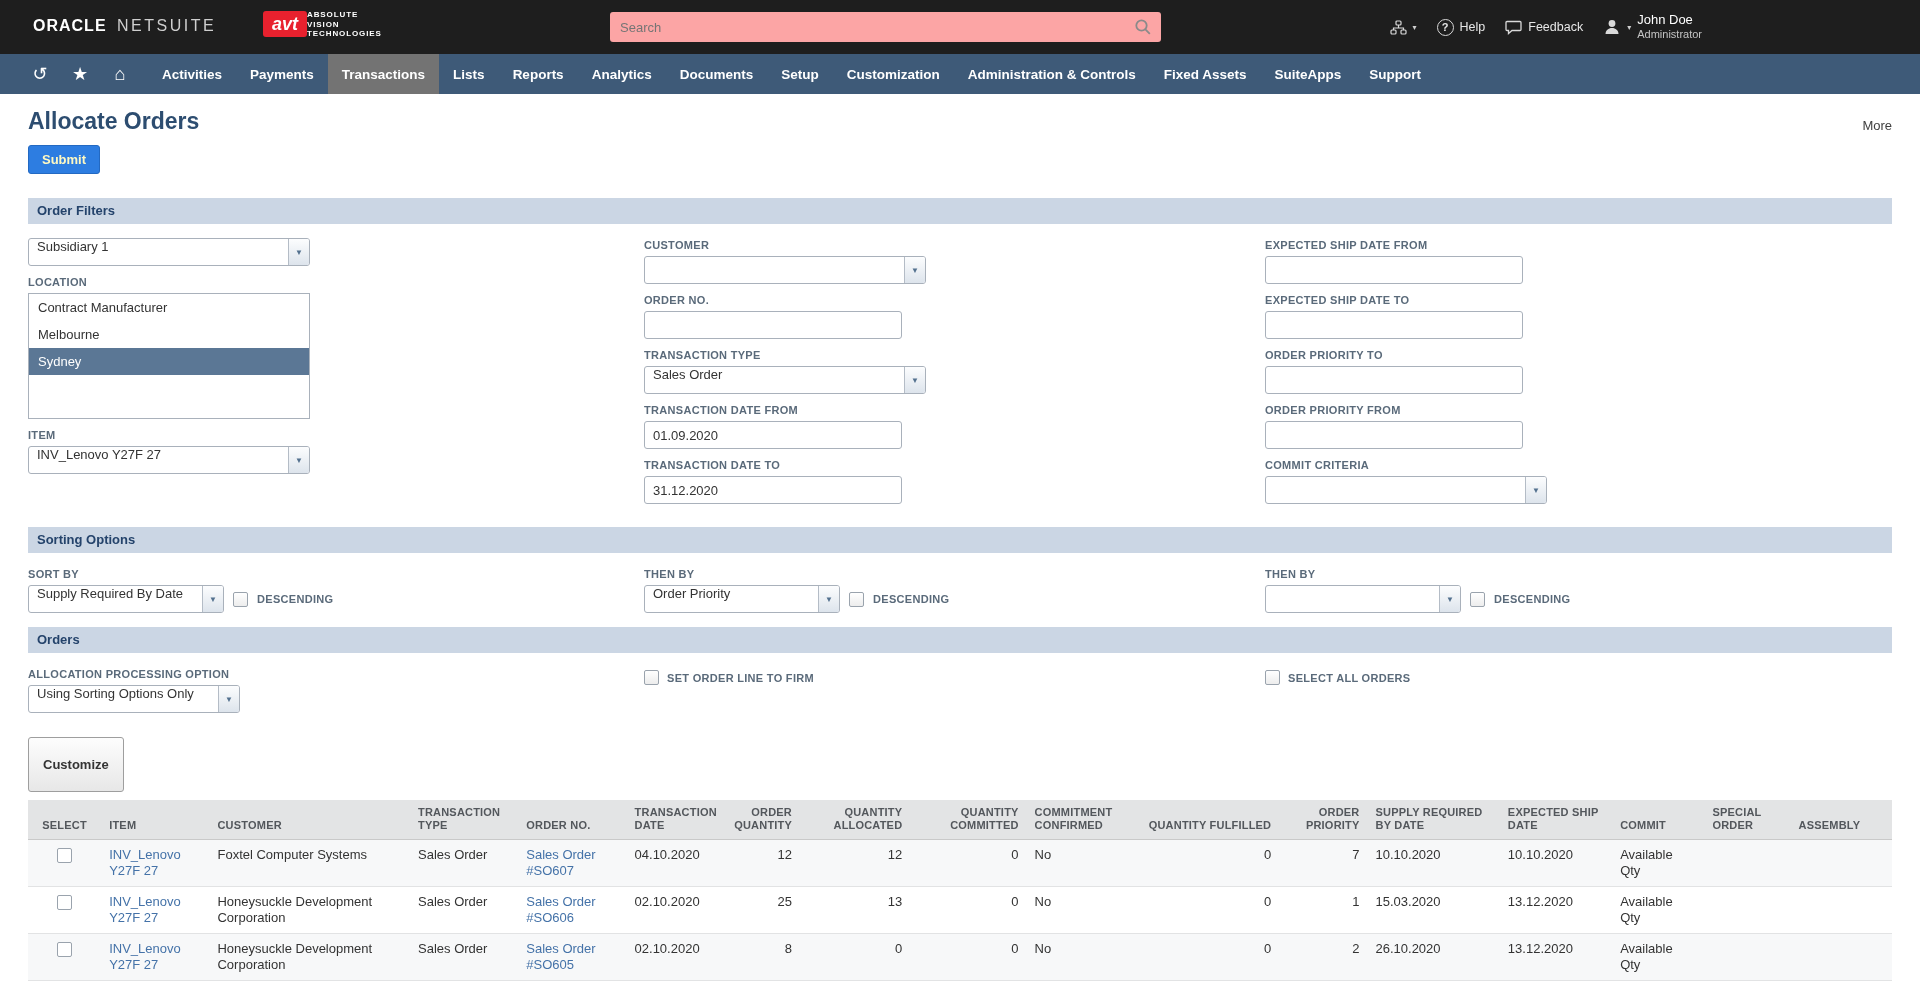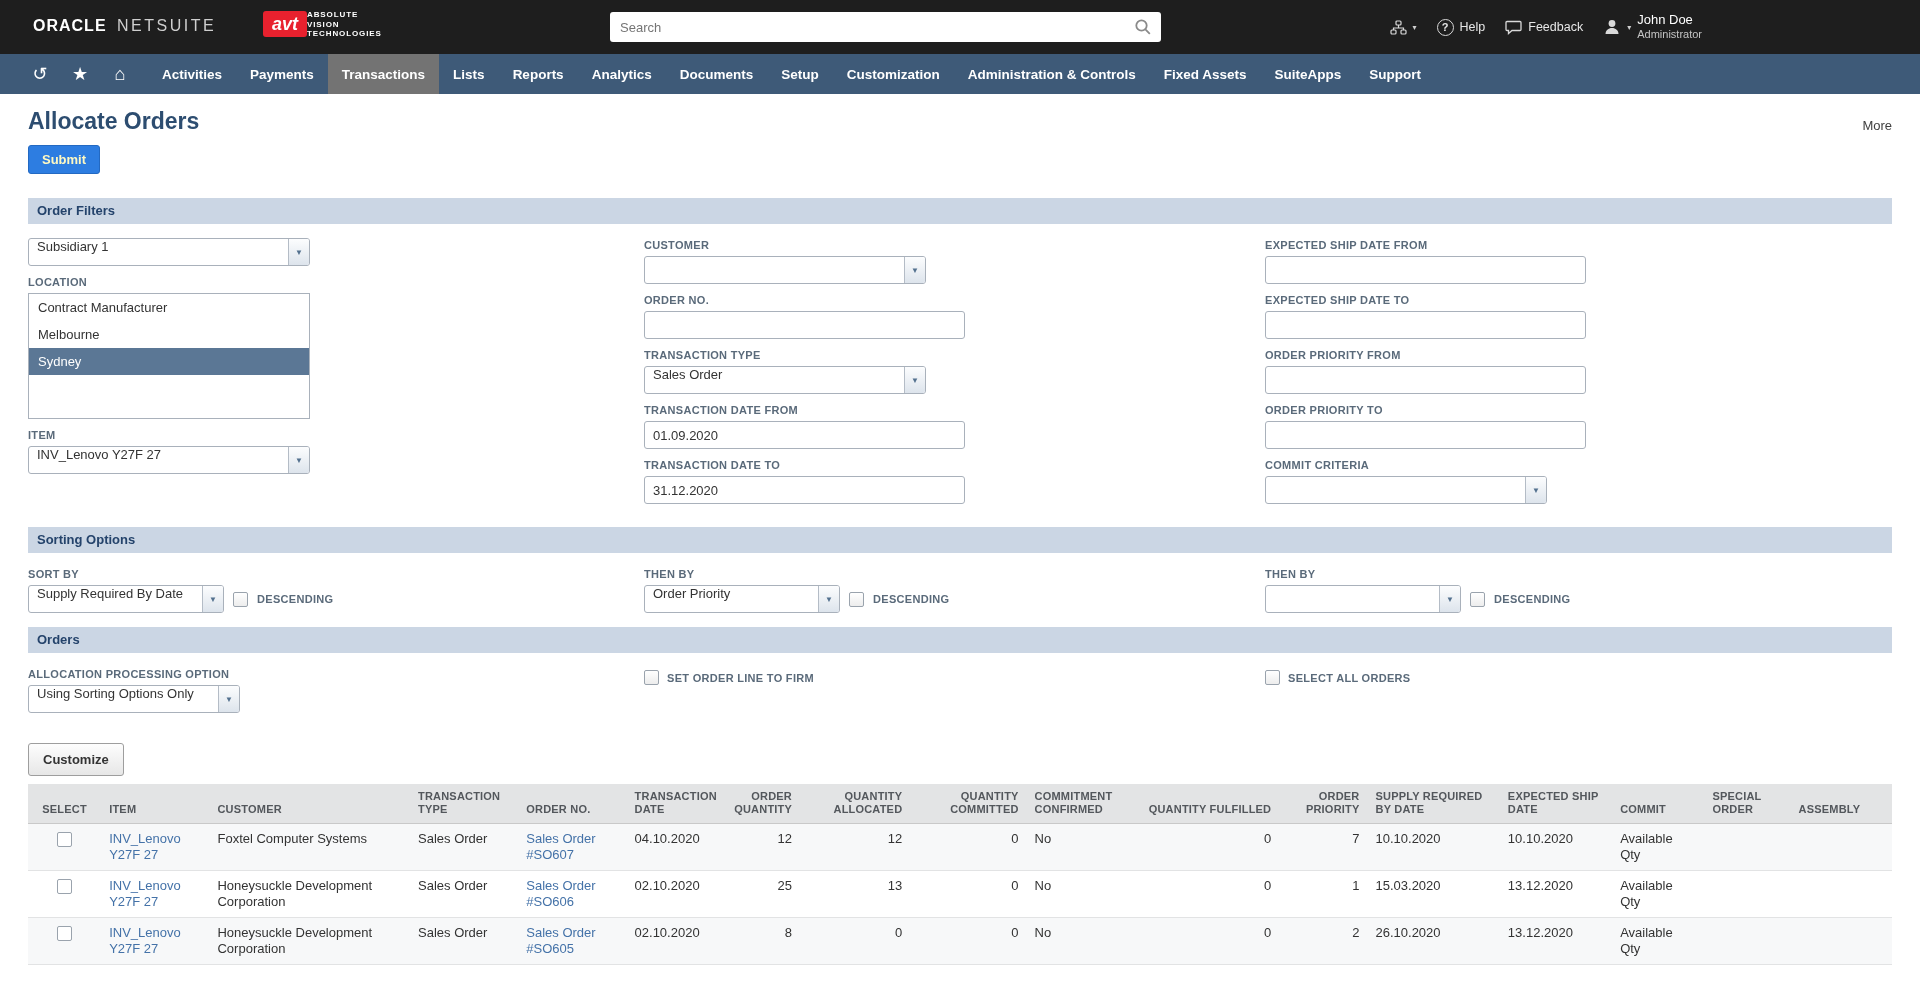--- a/index.html
+++ b/index.html
@@ -8,21 +8,21 @@
 
   
   .topbar { position:relative; height:54px; background:#1e1e1e; color:#fff; }
   .brand { position:absolute; left:33px; top:17px; font-size:16px; white-space:nowrap; }
   .brand .oracle { font-weight:700; letter-spacing:1px; color:#fff; }
   .brand .netsuite { font-weight:400; letter-spacing:2.5px; color:#cfcfcf; margin-left:6px; }
   .avt { position:absolute; left:263px; top:10px; display:flex; align-items:center; gap:0; }
   .avt-badge { background:#e8212e; color:#fff; font-weight:700; font-style:italic; font-size:18px; padding:3px 9px; border-radius:3px; line-height:20px; }
   .avt-lines { display:flex; flex-direction:column; font-size:8px; letter-spacing:.9px; line-height:9.5px; font-weight:700; color:#fff; }
   .search-wrap { position:absolute; left:610px; top:12px; width:551px; height:30px; }
-  .search-input { width:100%; height:100%; border:none; border-radius:3px; background:#ffffff; padding:0 36px 0 10px; font-size:13px; color:#333; font-family:inherit; outline:none; }
+  .search-input { width:100%; height:100%; border:none; border-radius:3px; background:#fca5a5; padding:0 36px 0 10px; font-size:13px; color:#333; font-family:inherit; outline:none; }
   .search-icon { position:absolute; right:9px; top:6px; }
   .top-right { position:absolute; right:218px; top:0; height:54px; display:flex; align-items:center; gap:20px; }
   .top-item { display:flex; align-items:center; gap:6px; font-size:12.5px; color:#e6e6e6; cursor:pointer; white-space:nowrap; }
   .circle-q { width:17px; height:17px; border:1.5px solid #d8d8d8; border-radius:50%; display:inline-flex; align-items:center; justify-content:center; font-size:11px; font-weight:700; color:#e6e6e6; }
   .caret { font-size:8px; color:#cfcfcf; }
   .user-text { line-height:14px; text-align:left; }
   .user-name { font-size:13px; color:#fff; }
   .user-role { font-size:11px; color:#c4c4c4; }
 
   
@@ -43,33 +43,33 @@
   .section-bar.first { margin-top:24px; }
 
   
   .grid3 { display:grid; grid-template-columns:616px 621px 1fr; align-items:start; }
   .field { margin-bottom:9px; }
   .label { font-size:11px; font-weight:700; color:#5a6a7a; letter-spacing:.3px; margin-bottom:4px; line-height:14px; }
   .req { color:#f09a38; margin-left:3px; font-size:12px; }
   .select { width:282px; height:28px; border:1px solid #a9b1bb; border-radius:3px; background:#fff; display:flex; overflow:hidden; cursor:pointer; }
   .sel-text { flex:1; padding:0 8px; font-size:13px; color:#333; white-space:nowrap; min-height:1px; }
   .sel-arrow { width:21px; align-self:stretch; display:flex; align-items:center; justify-content:center; background:linear-gradient(#fcfdfe,#dde4ec); border-left:1px solid #b4bcc6; color:#54718f; font-size:8px; }
-  .text-input { width:321px; height:28px; border:1px solid #a9b1bb; border-radius:3px; padding:0 8px; font-size:13px; color:#333; font-family:inherit; background:#fff; }
+  .text-input { width:258px; height:28px; border:1px solid #a9b1bb; border-radius:3px; padding:0 8px; font-size:13px; color:#333; font-family:inherit; background:#fff; }
   .listbox { width:282px; height:126px; border:1px solid #a9b1bb; background:#fff; overflow:hidden; }
   .loc-option { padding:5px 9px; font-size:13px; color:#333; cursor:pointer; line-height:17px; }
   .loc-option.selected { background:#5b7795; color:#fff; }
   .sm-select { width:196px; }
   .alloc-select { width:212px; }
   .inline-row { display:flex; align-items:center; gap:9px; }
   .checkbox { width:15px; height:15px; border:1px solid #9aa3ad; border-radius:2px; background:linear-gradient(#ffffff,#ededed); cursor:pointer; flex:0 0 auto; }
   .chk-label { font-size:11px; font-weight:700; color:#5a6a7a; letter-spacing:.3px; }
   .check-row { display:flex; align-items:center; gap:8px; margin-top:3px; }
 
   
-  .btn-customize { margin-top:30px; background:linear-gradient(#fdfdfd,#e7e7e7); border:1px solid #9e9e9e; border-radius:3px; padding:8px 14px; font-size:13px; font-weight:700; color:#333; cursor:pointer; font-family:inherit; }
+  .btn-customize { margin-top:24px; background:linear-gradient(#fdfdfd,#e7e7e7); border:1px solid #9e9e9e; border-radius:3px; padding:19px 14px; font-size:13px; font-weight:700; color:#333; cursor:pointer; font-family:inherit; }
   table.orders { margin-top:8px; width:100%; border-collapse:collapse; table-layout:fixed; }
   table.orders thead th { background:#e3e4e5; color:#53575c; font-size:11px; font-weight:700; text-align:left; vertical-align:bottom; padding:6px 8px 7px; line-height:13px; letter-spacing:.2px; border-bottom:1px solid #c9c9c9; }
   table.orders th.num { text-align:right; }
   table.orders th.ctr { text-align:center; }
   table.orders tbody td { padding:7px 8px; font-size:13px; color:#333; vertical-align:top; line-height:16px; word-wrap:break-word; }
   table.orders tbody tr { border-bottom:1px solid #e2e3e4; }
   table.orders tbody tr:nth-child(odd) { background:#f7f8f9; }
   table.orders tbody tr:nth-child(even) { background:#ffffff; }
   table.orders td.num { text-align:right; }
   table.orders td.ctr { text-align:center; }
@@ -237,25 +237,25 @@
     <div>
       <div class="field">
         <div class="label">EXPECTED SHIP DATE FROM</div>
         <input class="text-input" type="text" value="" style="">
       </div>
       <div class="field">
         <div class="label">EXPECTED SHIP DATE TO</div>
         <input class="text-input" type="text" value="" style="">
       </div>
       <div class="field">
+        <div class="label">ORDER PRIORITY TO</div>
+        <input class="text-input" type="text" value="" style="">
+      </div>
+      <div class="field">
         <div class="label">ORDER PRIORITY FROM</div>
-        <input class="text-input" type="text" value="" style="">
-      </div>
-      <div class="field">
-        <div class="label">ORDER PRIORITY TO</div>
         <input class="text-input" type="text" value="" style="">
       </div>
       <div class="field">
         <div class="label">COMMIT CRITERIA</div>
         <div class="select">
           <span class="sel-text"></span>
           <span class="sel-arrow">▼</span>
         </div>
       </div>
     </div>

